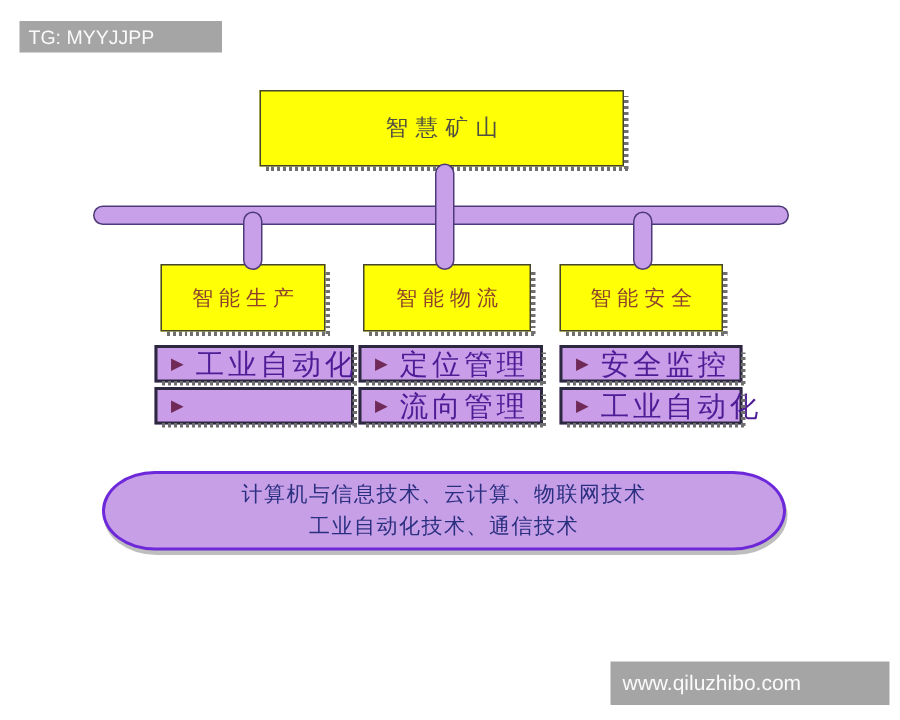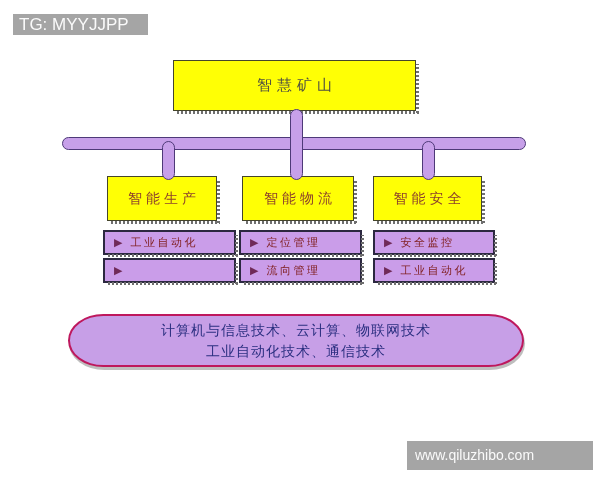--- a/index.html
+++ b/index.html
@@ -8,21 +8,21 @@
     position:relative; width:600px; height:480px; background:#ffffff;
     font-family:"Liberation Serif","DejaVu Serif",serif; overflow:hidden;
   }
   .abs { position:absolute; }
 
   
   .wm {
     font-family:"Liberation Sans","DejaVu Sans",sans-serif;
     background:#a5a5a5; color:#fafafa; overflow:hidden; white-space:nowrap;
   }
-  .wm-top   { left:13px; top:14px;  width:135px; height:21px; font-size:17px; line-height:21px; padding-left:6px; }
+  .wm-top   { left:13px; top:14px;  width:135px; height:21px; font-size:13px; line-height:21px; padding-left:6px; }
   .wm-bottom{ left:407px; top:441px; width:186px; height:29px; font-size:14px; line-height:29px; padding-left:8px; }
 
   
   .stip::after {
     content:""; position:absolute; left:3px; right:-4px; bottom:-4px; height:3px;
     background:repeating-linear-gradient(90deg,#6f6f6f 0 2px,transparent 2px 4px);
   }
   .stip::before {
     content:""; position:absolute; top:3px; bottom:-3px; right:-4px; width:3px;
     background:repeating-linear-gradient(0deg,#6f6f6f 0 2px,transparent 2px 4px);
@@ -59,26 +59,26 @@
     display:flex; align-items:center; padding-left:9px;
   }
   .row-0 { top:230px; } .row-1 { top:258px; }
   .col-0 { left:103px; width:133px; }
   .col-1 { left:239px; width:123px; }
   .col-2 { left:373px; width:122px; }
   .item .tri {
     font-family:"DejaVu Sans",sans-serif; font-size:11px; color:#6f2a58;
     margin-right:8px; line-height:1;
   }
-  .item .item-label { font-size:11px; letter-spacing:2.5px; color:#7f1d1d; white-space:nowrap; }
+  .item .item-label { font-size:19px; letter-spacing:2.5px; color:#4c1d95; white-space:nowrap; }
 
   
   .foundation {
     left:68px; top:314px; width:456px; height:53px;
-    background:#c79fe7; border:2px solid #be185d; border-radius:36px/27px;
+    background:#c79fe7; border:2px solid #6d28d9; border-radius:36px/27px;
     display:flex; flex-direction:column; align-items:center; justify-content:center;
     box-shadow:1px 3px 0 rgba(111,111,111,.45);
   }
   .foundation .fline { font-size:14px; letter-spacing:1px; color:#2b2f80; line-height:21px; white-space:nowrap; }
 
   .caption {
     left:167px; top:411px; width:200px; text-align:center;
     font-size:13.5px; letter-spacing:1px; color:#4c4c4c; white-space:nowrap;
   }
 </style>

